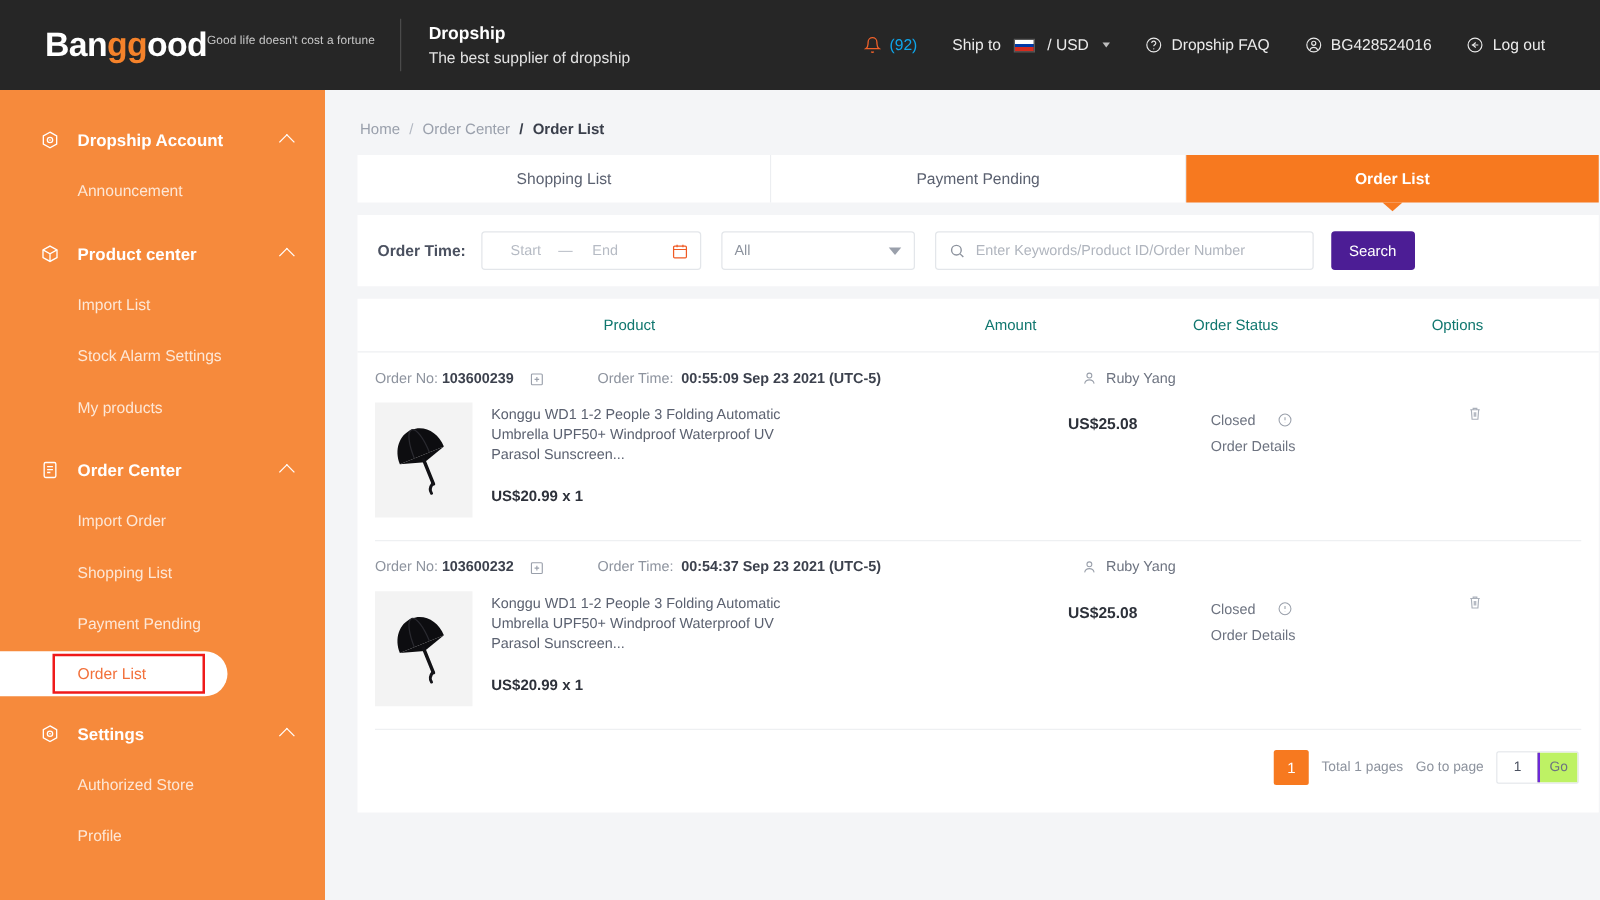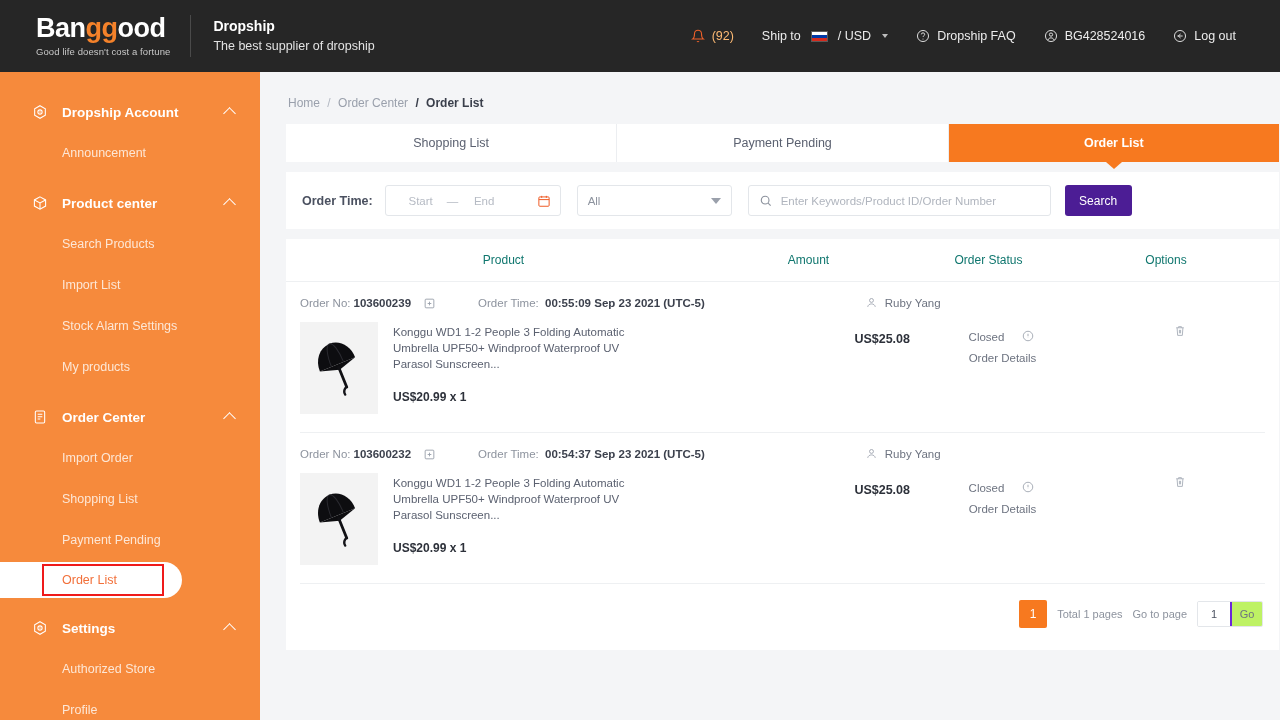--- a/index.html
+++ b/index.html
@@ -11,39 +11,39 @@
   }
 
   
   .topbar {
     height: 72px; width: 1280px;
     background: #262626;
     display: flex; align-items: center;
     position: relative;
   }
   .brand-block { display: flex; align-items: center; padding-left: 36px; }
-  .logo-wrap { display: flex; flex-direction: column; align-items: flex-start; }
+  .logo-wrap { display: flex; flex-direction: row; align-items: flex-start; }
   .logo-text {
     font-size: 27px; font-weight: bold; color: #ffffff;
     letter-spacing: -0.5px; line-height: 1;
   }
   .logo-text .gg { color: #f5822a; }
   .logo-tag { font-size: 9.5px; color: #c9c9c9; margin-top: 4px; letter-spacing: .1px; }
   .brand-divider { width: 1px; height: 42px; background: #4a4a4a; margin: 0 22px 0 20px; }
   .brand-titles { display: flex; flex-direction: column; justify-content: center; }
   .brand-title { font-size: 14px; font-weight: bold; color: #ffffff; line-height: 1.35; }
   .brand-sub { font-size: 12.5px; color: #e2e2e2; line-height: 1.35; margin-top: 2px; }
 
   .topbar-right {
     margin-left: auto; display: flex; align-items: center;
     padding-right: 30px; gap: 0px; color: #e8e8e8; font-size: 12.5px;
   }
   .tb-item { display: flex; align-items: center; gap: 7px; padding: 0 14px; white-space: nowrap; }
   .tb-item .lbl { color: #ececec; }
-  .badge-count { color: #fdba74; font-size: 12.5px; }
+  .badge-count { color: #0ea5e9; font-size: 12.5px; }
   .flag-ru {
     display: inline-block; width: 17px; height: 11px;
     background: linear-gradient(to bottom, #ffffff 0 33.3%, #0039a6 33.3% 66.6%, #d52b1e 66.6% 100%);
     border: 0.5px solid #5a5a5a; margin: 0 3px;
   }
   .caret-sm {
     width: 0; height: 0; margin-left: 4px;
     border-left: 3.5px solid transparent; border-right: 3.5px solid transparent;
     border-top: 4px solid #bdbdbd;
   }
@@ -284,23 +284,20 @@
 
     <div class="side-group">
       <span class="gicon">
         <svg width="16" height="16" viewBox="0 0 24 24" fill="none" stroke="#ffffff" stroke-width="1.6">
             <path d="M12 2.8l8.4 4.6v9.2L12 21.2 3.6 16.6V7.4z"></path>
             <path d="M3.6 7.4L12 12l8.4-4.6M12 12v9.2"></path>
           </svg>
       </span>
       <span>Product center</span>
       <span class="chev"></span>
-    </div>
-    <div class="side-link">
-      <span>Search Products</span>
     </div>
     <div class="side-link">
       <span>Import List</span>
     </div>
     <div class="side-link">
       <span>Stock Alarm Settings</span>
     </div>
     <div class="side-link">
       <span>My products</span>
     </div>

